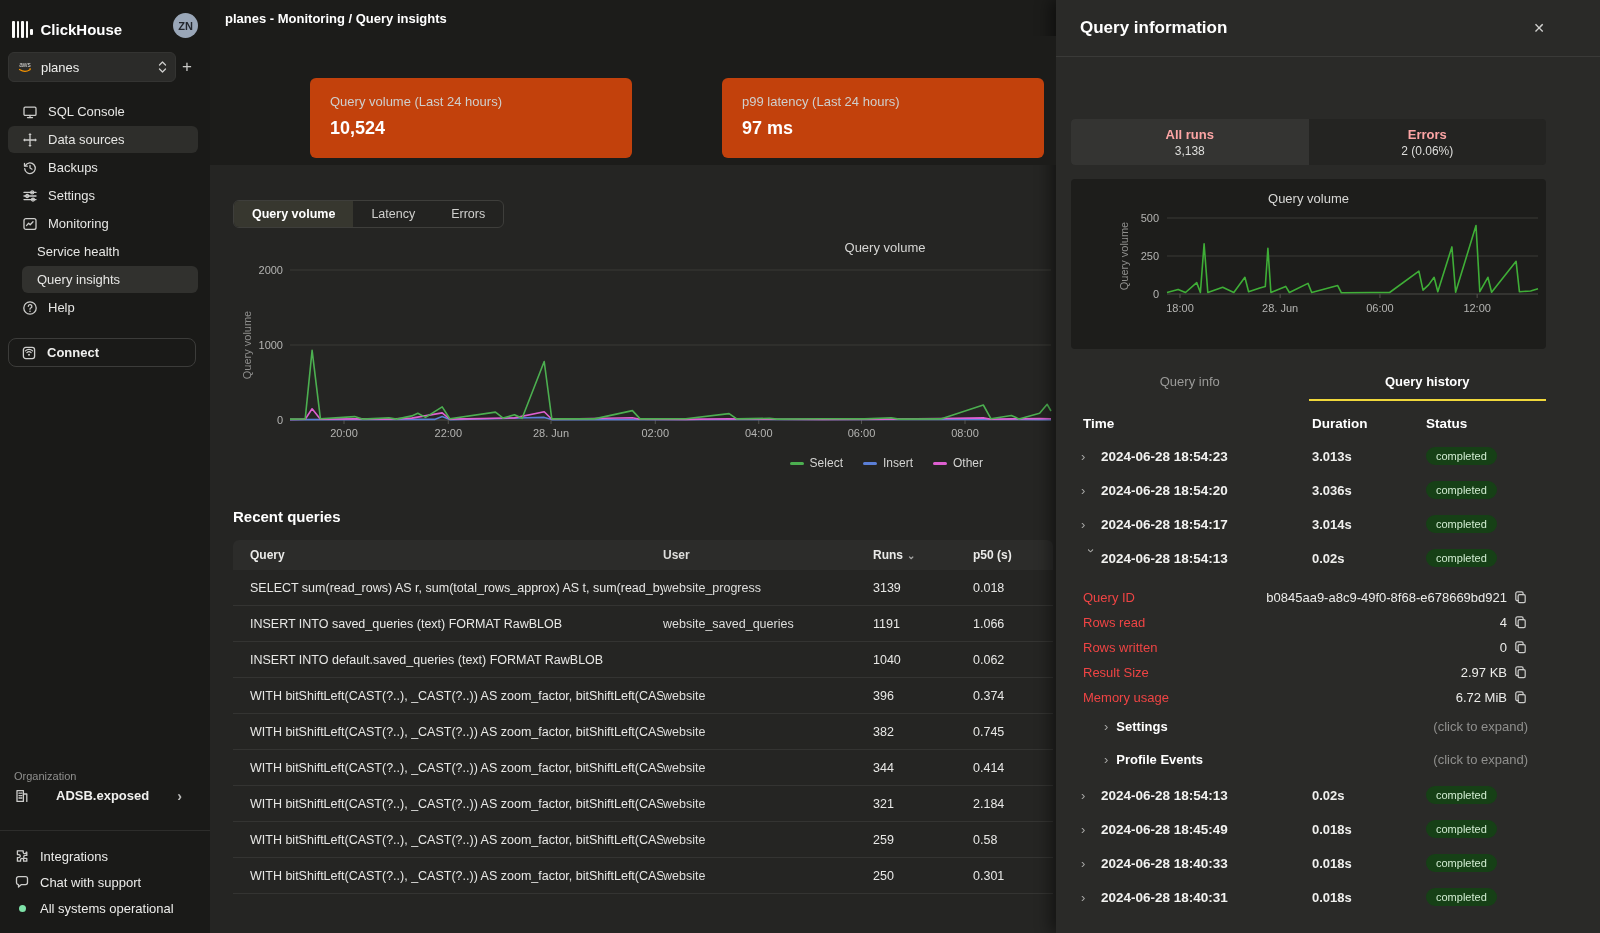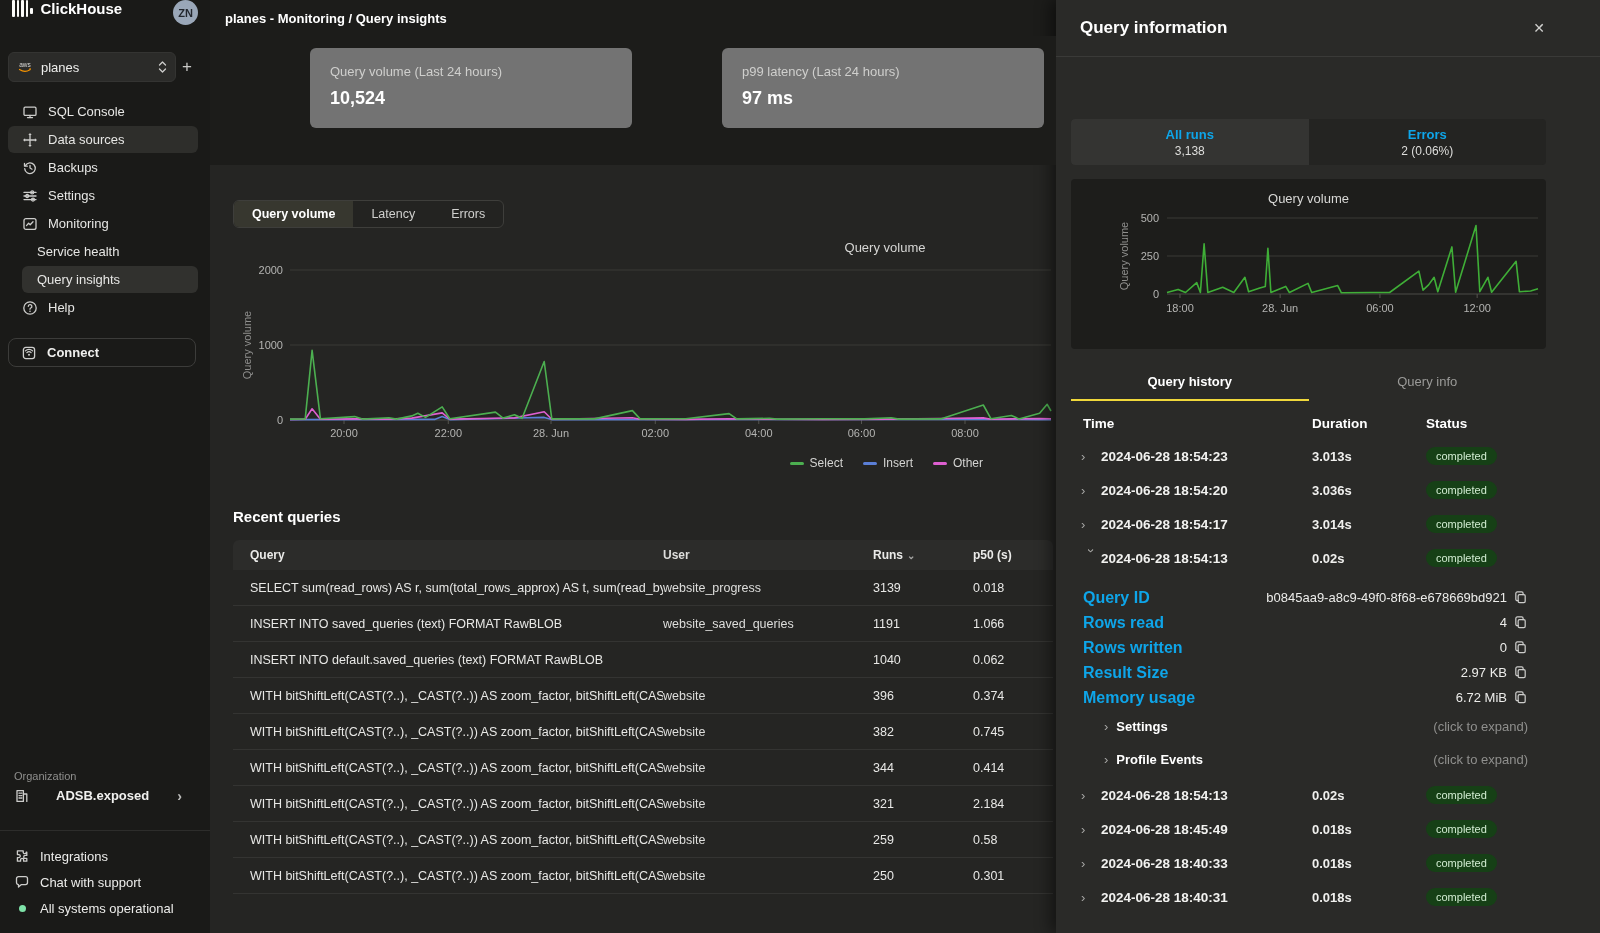--- a/index.html
+++ b/index.html
@@ -2,21 +2,21 @@
 <html><head>
 <meta charset="utf-8">
 <style>
   * { margin:0; padding:0; box-sizing:border-box; }
   html,body { background:#111; }
   body { font-family:"Liberation Sans", sans-serif; color:#f0f0ee; }
   .app { width:1600px; height:933px; display:flex; overflow:hidden; background:#252523; }
 
   
   .sidebar { width:210px; min-width:210px; background:#1a1a18; display:flex; flex-direction:column; height:100%; }
-  .brand-row { display:flex; align-items:flex-start; height:38px; padding:0 12px 0 12px; }
+  .brand-row { display:flex; align-items:flex-end; height:38px; padding:12px 12px 0 12px; }
   .logo { display:flex; align-items:flex-end; gap:2px; margin-right:8px; }
   .logo i { display:block; width:2.5px; background:#fafaf8; height:17px; border-radius:1px; }
   .logo i.short { height:6px; margin-bottom:3px; }
   .brand-name { font-size:15px; font-weight:700; color:#fff; flex:1; }
   .avatar { width:25px; height:25px; border-radius:50%; background:#9aa7b8; color:#23272e; font-size:11px; font-weight:700; display:flex; align-items:center; justify-content:center; }
   .selector-row { display:flex; align-items:center; gap:0; margin:14px 12px 0 8px; }
   .service-select { flex:1; height:30px; background:#2b2b29; border:1px solid #343432; border-radius:6px; display:flex; align-items:center; padding:0 8px; gap:8px; cursor:pointer; }
   .service-select .lbl { flex:1; font-size:13px; color:#eeeeec; }
   .plus-btn { width:22px; font-size:17px; color:#c9c9c7; text-align:center; cursor:pointer; }
   .nav { margin-top:16px; }
@@ -33,21 +33,21 @@
   .org-chev { color:#bdbdbb; font-size:14px; padding-right:14px; }
   .side-divider { border-top:1px solid #2d2d2b; margin:0; }
   .side-footer { padding:12px 0 12px 0; }
   .foot-item { display:flex; align-items:center; gap:10px; height:26px; padding:0 14px; font-size:13px; color:#ececea; cursor:pointer; }
   .status-dot { width:7px; height:7px; border-radius:50%; background:#7ee2a8; margin:0 4px 0 5px; }
 
   
   .main { width:846px; min-width:846px; display:flex; flex-direction:column; height:100%; overflow:hidden; }
   .main-header { height:36px; background:#1c1c1a; display:flex; align-items:center; padding-left:15px; font-size:13px; font-weight:700; color:#fff; }
   .stats-strip { height:129px; background:#1c1c1a; position:relative; }
-  .stat-card { position:absolute; top:12px; width:322px; height:80px; background:#737373; border-radius:6px; padding:16px 20px; }
+  .stat-card { position:absolute; top:42px; width:322px; height:80px; background:#c2410c; border-radius:6px; padding:16px 20px; }
   .stat-card.c1 { left:100px; } .stat-card.c2 { left:512px; }
   .stat-label { font-size:13px; color:#cfcfcd; }
   .stat-value { margin-top:9px; font-size:18px; font-weight:700; color:#fff; }
   .main-body { flex:1; background:#252523; padding:35px 0 0 23px; overflow:hidden; }
   .tab-group { display:inline-flex; border:1px solid #3e3e3b; border-radius:6px; overflow:hidden; background:#232321; }
   .tab { padding:6px 18px; font-size:12.5px; color:#d0d0ce; cursor:pointer; }
   .tab.active { background:#37372f; color:#fff; font-weight:700; }
   .chart-wrap { margin-top:8px; }
   .legend-row { display:flex; justify-content:flex-end; padding-right:73px; gap:20px; margin-top:4px; }
   .legend-item { display:flex; align-items:center; gap:6px; font-size:12px; color:#d4d4d2; cursor:pointer; }
@@ -64,40 +64,40 @@
   .panel { width:544px; min-width:544px; background:#2a2a28; height:100%; box-shadow:-6px 0 14px rgba(0,0,0,.45); display:flex; flex-direction:column; overflow:hidden;gap:36px; }
   .panel-header { height:57px; display:flex; align-items:center; justify-content:space-between; padding:0 55px 0 24px; border-bottom:1px solid #3a3a38; }
   .panel-title { font-size:17px; font-weight:700; color:#fff; }
   .close-btn { font-size:14px; color:#d0d0ce; cursor:pointer; }
   .panel-content { padding:0 54px 0 15px; }
   .range-row { display:flex; justify-content:flex-end; margin-top:13px; }
   .range-select { width:114px; height:27px; border:1px solid #464644; border-radius:6px; display:flex; align-items:center; justify-content:space-between; padding:0 9px; font-size:13px; font-weight:600; cursor:pointer; background:#2a2a28; }
   .segments { display:flex; margin-top:26px; height:46px; background:#242422; border-radius:4px; overflow:hidden; }
   .segment { flex:1; display:flex; flex-direction:column; align-items:center; justify-content:center; gap:2px; cursor:pointer; }
   .segment.active { background:#343432; }
-  .seg-label { font-size:13px; font-weight:700; color:#0ea5e9; }
+  .seg-label { font-size:13px; font-weight:700; color:#fca5a5; }
   .seg-value { font-size:12px; color:#dededc; }
   .mini-card { margin-top:14px; height:170px; background:#1d1d1b; border-radius:4px; padding-top:12px; }
   .mini-title { text-align:center; font-size:13px; color:#d8d8d6; }
   .panel-tabs { display:flex; margin-top:17px; }
   .ptab { flex:1; text-align:center; font-size:13px; padding:8px 0 10px; color:#9a9a98; border-bottom:2px solid transparent; cursor:pointer; }
   .ptab.active { color:#fff; font-weight:700; border-bottom-color:#f0d83b; }
   .hist-head { display:flex; height:32px; align-items:center; font-size:13.5px; font-weight:700; color:#fff; margin-top:6px; }
   .h-time { flex:1; padding-left:12px; display:flex; align-items:center; }
   .h-dur { width:114px; } .h-status { width:120px; }
   .hrow { display:flex; height:34px; align-items:center; font-size:13px; cursor:pointer; }
   .hrow .chev { width:20px; margin-left:10px; color:#a8a8a6; font-size:13px; }
   .hrow .chev.down { display:inline-block; transform:rotate(90deg); }
   .htime { font-weight:700; color:#f2f2f0; font-size:13.5px; }
   .hdur { width:114px; font-weight:600; }
   .hstatus { width:120px; }
   .badge { display:inline-block; background:#164016; color:#d2ecd2; font-size:11px; padding:3px 10px; border-radius:10px; }
   .details { padding:10px 18px 2px 0; }
   .drow { display:flex; align-items:center; height:25px; }
-  .dlabel { flex:1; padding-left:12px; font-size:16px; font-weight:700; color:#0ea5e9; }
+  .dlabel { flex:1; padding-left:12px; font-size:13px; font-weight:400; color:#ef4444; }
   .dval-wrap { display:flex; align-items:center; gap:6px; }
   .dvalue { font-size:13px; color:#ececea; }
   .copy-icon { cursor:pointer; display:flex; }
   .xrow { display:flex; align-items:center; height:33px; }
   .xrow .chev { color:#a8a8a6; font-size:13px; margin:0 8px 0 33px; }
   .xlabel { flex:1; font-size:13px; font-weight:700; color:#fff; }
   .xhint { font-size:13px; color:#8f8f8d; }
   svg text { font-family:"Liberation Sans", sans-serif; }
   .ic { stroke:#cdcdcb; stroke-width:1.3; fill:none; stroke-linecap:round; stroke-linejoin:round; }
 </style>
@@ -401,22 +401,22 @@
             <line x1="308.95399999999995" x2="308.95399999999995" y1="88" y2="92" stroke="#55554f"></line>
             <text x="308.95399999999995" y="106" text-anchor="middle" fill="#b4b4b2" font-size="11">06:00</text>
             <line x1="406.156" x2="406.156" y1="88" y2="92" stroke="#55554f"></line>
             <text x="406.156" y="106" text-anchor="middle" fill="#b4b4b2" font-size="11">12:00</text>
             <text x="57" y="50" text-anchor="middle" fill="#8f8f8d" font-size="11" transform="rotate(-90 57 50)">Query volume</text>
             <polyline points="96.0,86.5 107.1,83.4 114.5,86.5 125.7,76.6 129.4,86.5 133.1,37.8 136.8,86.5 151.7,81.2 162.8,86.5 173.9,71.3 177.6,85.7 188.8,81.9 194.3,80.4 196.9,42.4 199.9,86.5 214.7,80.4 218.4,86.5 237.0,77.4 240.7,86.5 266.7,79.6 270.4,86.8 300.1,86.5 318.6,86.5 347.9,65.2 352.0,84.2 357.6,78.9 363.1,71.3 366.8,85.7 380.9,40.9 384.6,86.2 405.0,19.6 408.8,85.7 416.9,71.3 420.6,86.2 445.1,55.3 448.4,85.7 459.6,85.0 467.0,82.7" fill="none" stroke="#3fae37" stroke-width="1.6" stroke-linejoin="round"></polyline>
           </svg>
       </div>
 
       <div class="panel-tabs">
+        <div class="ptab">Query info</div>
         <div class="ptab active">Query history</div>
-        <div class="ptab">Query info</div>
       </div>
 
       <div class="hist-head">
         <span class="h-time">Time</span>
         <span class="h-dur">Duration</span>
         <span class="h-status">Status</span>
       </div>
 
       <div id="hist-top">
           <div class="hrow">

